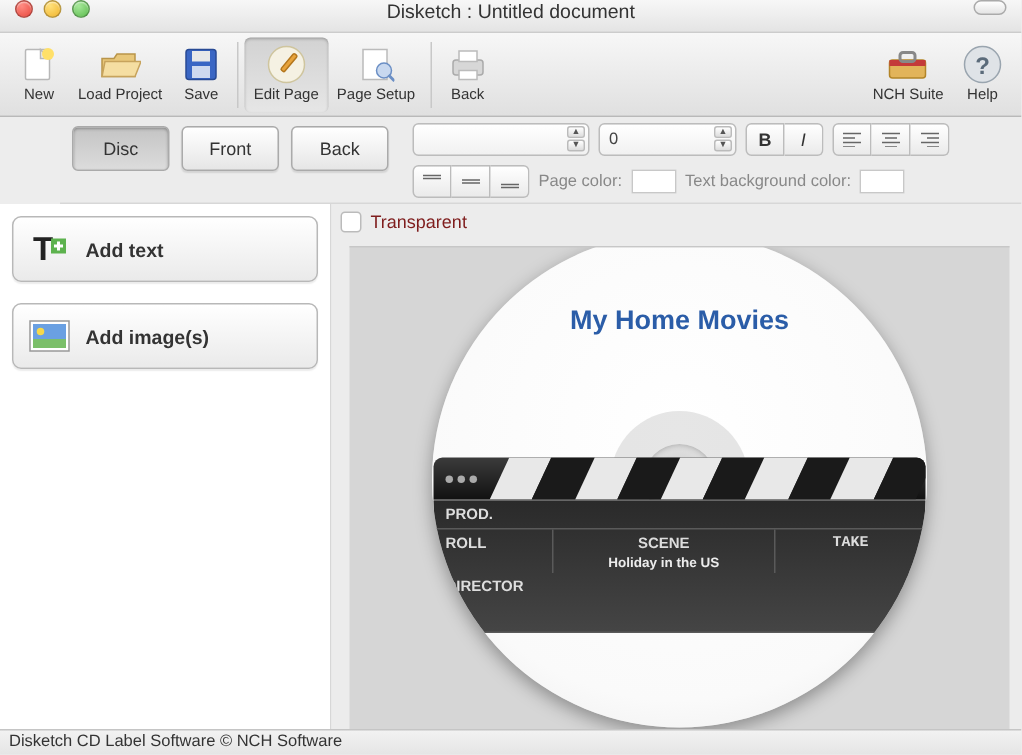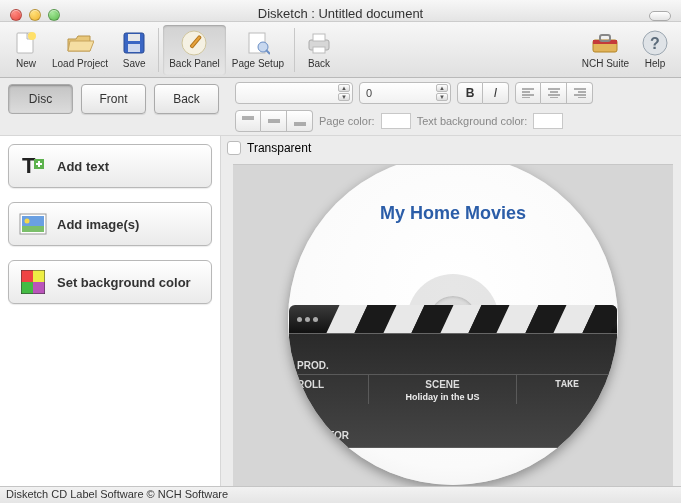--- a/index.html
+++ b/index.html
@@ -1,34 +1,34 @@
 <!DOCTYPE html>
 <html><head>
 <meta charset="utf-8">
 <style>
 * { margin: 0; padding: 0; box-sizing: border-box; font-family: "Lucida Grande", Arial, sans-serif; }
 body { width: 681px; height: 503px; background: #ededed; overflow: hidden; font-size: 11px; color: #333; }
 
-.titlebar { height: 22px; background: linear-gradient(#f7f7f7,#e4e4e4); border-bottom: 1px solid #ccc; display: flex; align-items: flex-end; position: relative; }
+.titlebar { height: 22px; background: linear-gradient(#f7f7f7,#e4e4e4); border-bottom: 1px solid #ccc; display: flex; align-items: flex-start; position: relative; }
 .tb-buttons { display: flex; gap: 7px; padding-left: 10px; }
 .tb-dot { width: 12px; height: 12px; border-radius: 50%; border: 0.5px solid rgba(0,0,0,.25); box-shadow: inset 0 1px 1px rgba(255,255,255,.5); }
 .tb-red { background: radial-gradient(circle at 35% 30%,#ff8b82,#e8483e); }
 .tb-yellow { background: radial-gradient(circle at 35% 30%,#ffe07a,#f0b42e); }
 .tb-green { background: radial-gradient(circle at 35% 30%,#a6e89a,#5bbb4c); }
 .tb-title { position: absolute; left: 0; right: 0; text-align: center; font-size: 13px; color: #333; pointer-events: none; }
 .tb-pill { position: absolute; right: 10px; width: 22px; height: 10px; border: 1px solid #aaa; border-radius: 5px; background: linear-gradient(#fff,#e4e4e4); }
 
 .toolbar { height: 56px; background: linear-gradient(#f7f7f7,#e0e0e0); border-bottom: 1px solid #b9b9b9; display: flex; align-items: center; padding: 0 6px; }
 .tool { display: flex; flex-direction: column; align-items: center; justify-content: center; padding: 2px 6px; font-size: 10px; color: #333; border-radius: 4px; gap: 2px; height: 50px; }
 .tool.selected { background: linear-gradient(#d2d2d2,#e6e6e6); box-shadow: inset 0 1px 2px rgba(0,0,0,.25); }
 .tool .ico { width: 28px; height: 26px; display: flex; align-items: center; justify-content: center; }
 .tool-spacer { flex: 1; }
 .sep { width: 1px; height: 44px; background: #c8c8c8; margin: 0 4px; }
 
-.secondary { height: 58px; background: #ececec; border-bottom: 1px solid #d7d7d7; display: flex; }
+.secondary { height: 58px; background: #ececec; border-bottom: 1px solid #d7d7d7; display: flex; margin-left: 40px; }
 .tabs { display: flex; gap: 8px; padding: 6px 8px; align-items: flex-start; }
 .tab { width: 65px; height: 30px; border: 1px solid #aaa; border-radius: 4px; background: linear-gradient(#fff,#e6e6e6); font-size: 12px; display: flex; align-items:center; justify-content:center; box-shadow: 0 1px 1px rgba(0,0,0,.1); }
 .tab.active { background: linear-gradient(#c4c4c4,#dcdcdc); box-shadow: inset 0 1px 2px rgba(0,0,0,.3); }
 .format { flex: 1; padding: 4px 8px 0 8px; display: flex; flex-direction: column; gap: 6px; }
 .format-row { display: flex; align-items: center; gap: 6px; }
 .combo, .spin { height: 22px; border: 1px solid #bcbcbc; border-radius: 4px; background: linear-gradient(#fff,#f1f1f1); display: flex; align-items: center; position: relative; }
 .combo { width: 118px; }
 .combo .stepper, .spin .stepper { position: absolute; right: 2px; top: 1px; display: flex; flex-direction: column; gap: 1px; }
 .stepper div { width: 12px; height: 8px; background: linear-gradient(#fff,#ddd); border: 1px solid #bbb; border-radius: 2px; display: flex; align-items: center; justify-content: center; font-size: 6px; line-height: 1; color: #555; }
 .spin { width: 92px; padding-left: 6px; font-size: 11px; color: #444; }
@@ -39,38 +39,38 @@
 .fbtn + .fbtn { border-left: none; }
 .swatch { width: 30px; height: 16px; border: 1px solid #c8c8c8; background: #fff; }
 .lbl { font-size: 11px; color: #888; }
 
 .workspace { display: flex; height: 350px; }
 .leftpanel { width: 221px; background: #fff; border-right: 1px solid #d7d7d7; padding: 8px; display: flex; flex-direction: column; gap: 14px; }
 .panel-btn { height: 44px; border: 1px solid #b8b8b8; border-radius: 6px; background: linear-gradient(#fff,#eaeaea); display: flex; align-items: center; padding: 0 10px; gap: 10px; font-size: 13px; font-weight: bold; box-shadow: 0 1px 1px rgba(0,0,0,.08); }
 .panel-btn .pico { width: 28px; height: 28px; display: flex; align-items: center; justify-content: center; }
 
 .canvas-area { flex: 1; background: #ececec; position: relative; }
-.transparent-row { position: absolute; top: 5px; left: 6px; display: flex; align-items: center; gap: 6px; font-size: 12px; color: #000000; }
+.transparent-row { position: absolute; top: 5px; left: 6px; display: flex; align-items: center; gap: 6px; font-size: 12px; color: #7f1d1d; }
 .chk { width: 14px; height: 14px; border: 1px solid #bbb; border-radius: 3px; background: #fff; }
 .canvas-viewport { position: absolute; top: 28px; left: 12px; right: 8px; bottom: 0; background: #d6d6d6; overflow: hidden; border-top: 1px solid #c7c7c7; }
 
 .disc { position: absolute; left: 50%; top: -10px; transform: translateX(-50%); width: 330px; height: 330px; border-radius: 50%; background: radial-gradient(circle at 50% 40%, #fff 0%, #fafafa 70%, #e8e8e8 100%); box-shadow: 0 4px 12px rgba(0,0,0,.35); overflow: hidden; }
 .disc-hole { position: absolute; left: 50%; top: 50%; transform: translate(-50%,-50%); width: 48px; height: 48px; border-radius: 50%; background: radial-gradient(#ccc,#e9e9e9); box-shadow: 0 0 0 22px rgba(200,200,200,.45), inset 0 0 4px rgba(0,0,0,.3); }
 .disc-title { position: absolute; top: 48px; left: 0; right: 0; text-align: center; font-size: 18px; font-weight: bold; color: #2b5da8; }
 
 .clapper { position: absolute; left: 50%; transform: translateX(-50%); top: 150px; width: 328px; }
 .clap-top { height: 28px; background: linear-gradient(#3b3b3b,#111); border-radius: 6px 6px 0 0; display: flex; align-items: center; padding-left: 8px; gap: 3px; overflow: hidden; position: relative; }
 .clap-top .holes { display: flex; gap: 3px; margin-right: 8px; }
 .clap-top .holes span { width: 5px; height: 5px; border-radius: 50%; background: #aaa; }
 .stripes { position: absolute; right: 0; top: 0; bottom: 0; left: 44px; display: flex; transform: skewX(-25deg); }
 .stripes div { flex: 1; }
 .stripes div:nth-child(odd){ background:#e8e8e8; }
 .stripes div:nth-child(even){ background:#1a1a1a; }
 .clap-body { background: linear-gradient(#2a2a2a,#454545); color: #ddd; font-size: 10px; font-weight: bold; border-top: 1px solid #666; }
-.clap-row { display: flex; border-bottom: 1px solid #5a5a5a; margin-top: 22px; }
+.clap-row { display: flex; border-bottom: 1px solid #5a5a5a; }
 .clap-cell { flex: 1; padding: 4px 8px 3px 8px; border-right: 1px solid #5a5a5a; text-align: center; }
 .clap-cell:last-child { border-right: none; }
 .clap-cell.left { text-align: left; }
 .clap-sub { font-size: 9px; font-weight: bold; color: #ececec; display: block; margin-top: 2px; }
 .clap-half { display:flex; }
 .clap-half .clap-cell.left { flex: 0 0 80px; padding-bottom: 12px; }
 .clap-half .mid { flex: 1; text-align:center; padding: 4px 0 2px 0; border-right:1px solid #5a5a5a; }
 .clap-half .right { flex: 0 0 100px; text-align:center; padding: 4px 0; font-family: Liberation Mono, monospace; }
 
 .statusbar { height: 28px; background: linear-gradient(#f2f2f2,#dcdcdc); border-top: 1px solid #c5c5c5; padding: 1px 6px; font-size: 11px; color: #333; }
@@ -121,21 +121,21 @@
     <span>Save</span>
   </div>
   <div class="sep"></div>
   <div class="tool selected">
     <span class="ico">
       <svg width="26" height="26">
           <circle cx="13" cy="13" r="12" fill="#f5f1e3" stroke="#cfc59e"></circle>
           <rect x="12" y="4" width="3" height="14" rx="1" transform="rotate(40 13 13)" fill="#e7a33c" stroke="#b3761d"></rect>
         </svg>
     </span>
-    <span>Back Panel</span>
+    <span>Edit Page</span>
   </div>
   <div class="tool">
     <span class="ico">
       <svg width="24" height="24">
           <rect x="3" y="2" width="16" height="20" fill="#fff" stroke="#bbb"></rect>
           <circle cx="17" cy="16" r="5" fill="#c8d8ef" stroke="#6b8fc5"></circle>
           <line x1="20" y1="19" x2="24" y2="23" stroke="#6b8fc5" stroke-width="2"></line>
         </svg>
     </span>
     <span>Page Setup</span>
@@ -275,32 +275,20 @@
       <span class="pico">
         <svg width="28" height="22">
             <rect x="1" y="1" width="26" height="20" fill="#fff" stroke="#999"></rect>
             <rect x="3" y="3" width="22" height="10" fill="#6aa0e2"></rect>
             <rect x="3" y="13" width="22" height="6" fill="#7bbf6a"></rect>
             <circle cx="8" cy="8" r="2.5" fill="#f6d84a"></circle>
           </svg>
       </span>
       <span>Add image(s)</span>
     </div>
-    <div class="panel-btn">
-      <span class="pico">
-        <svg width="24" height="24">
-            <rect x="0" y="0" width="12" height="12" fill="#e44"></rect>
-            <rect x="12" y="0" width="12" height="12" fill="#ee4"></rect>
-            <rect x="0" y="12" width="12" height="12" fill="#4b4"></rect>
-            <rect x="12" y="12" width="12" height="12" fill="#b5b"></rect>
-            <rect x="0" y="0" width="24" height="24" fill="none" stroke="#333"></rect>
-          </svg>
-      </span>
-      <span>Set background color</span>
-    </div>
   </div>
 
   <div class="canvas-area">
     <div class="transparent-row">
       <div class="chk"></div>
       <span>Transparent</span>
     </div>
     <div class="canvas-viewport">
       <div class="disc">
         <div class="disc-title">My Home Movies</div>
@@ -331,21 +319,21 @@
               </div>
             <div class="clap-half">
               <div class="clap-cell left">ROLL</div>
               <div class="mid">
                 <div>SCENE</div>
                 <span class="clap-sub">Holiday in the US</span>
               </div>
               <div class="right">TAKE</div>
             </div>
             <div class="clap-row">
-                <div class="clap-cell left" style="padding-bottom:6px">DIRECTOR</div>
+                <div class="clap-cell left" style="padding-bottom:24px">DIRECTOR</div>
               </div>
           </div>
         </div>
       </div>
     </div>
   </div>
 </div>
 
 <div class="statusbar">
   <span>Disketch CD Label Software © NCH Software</span>

